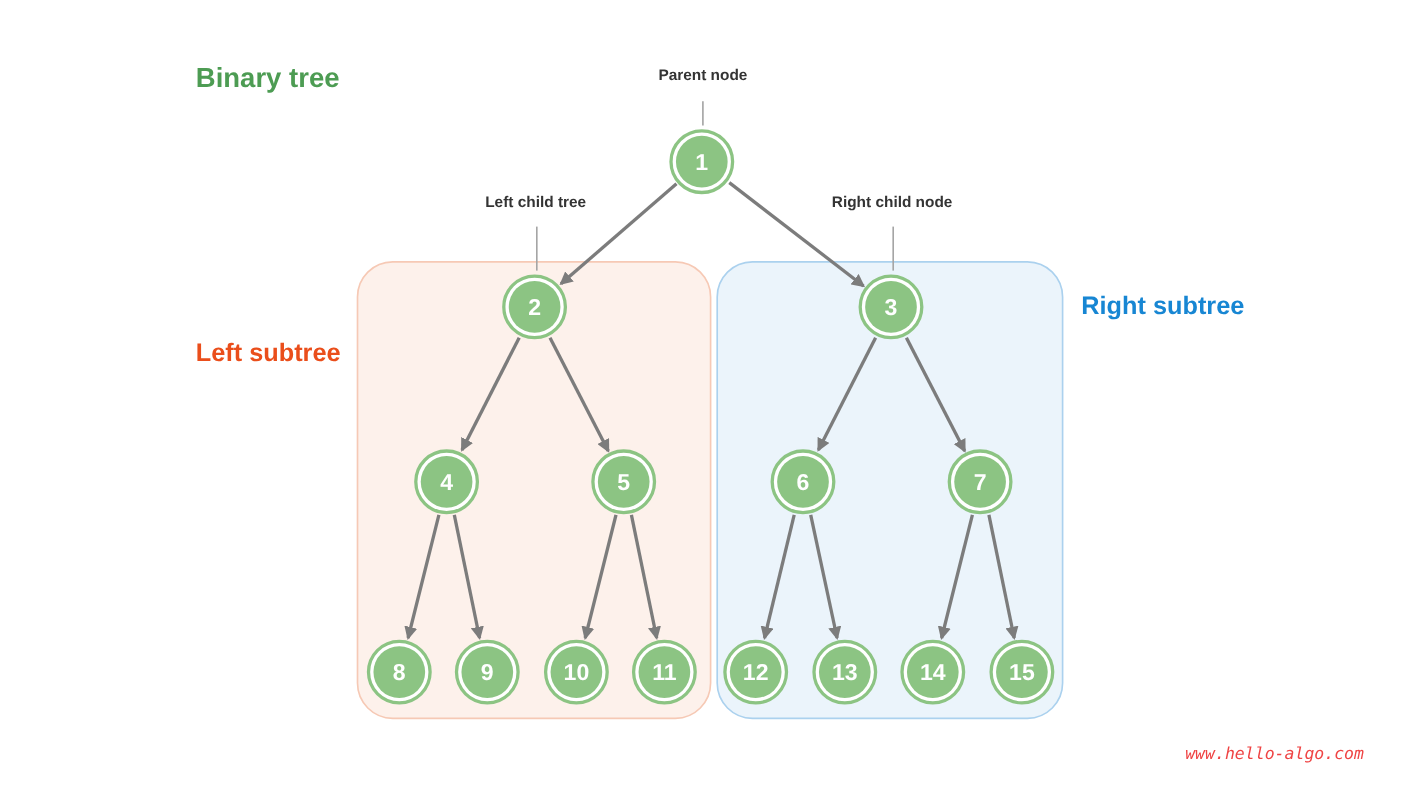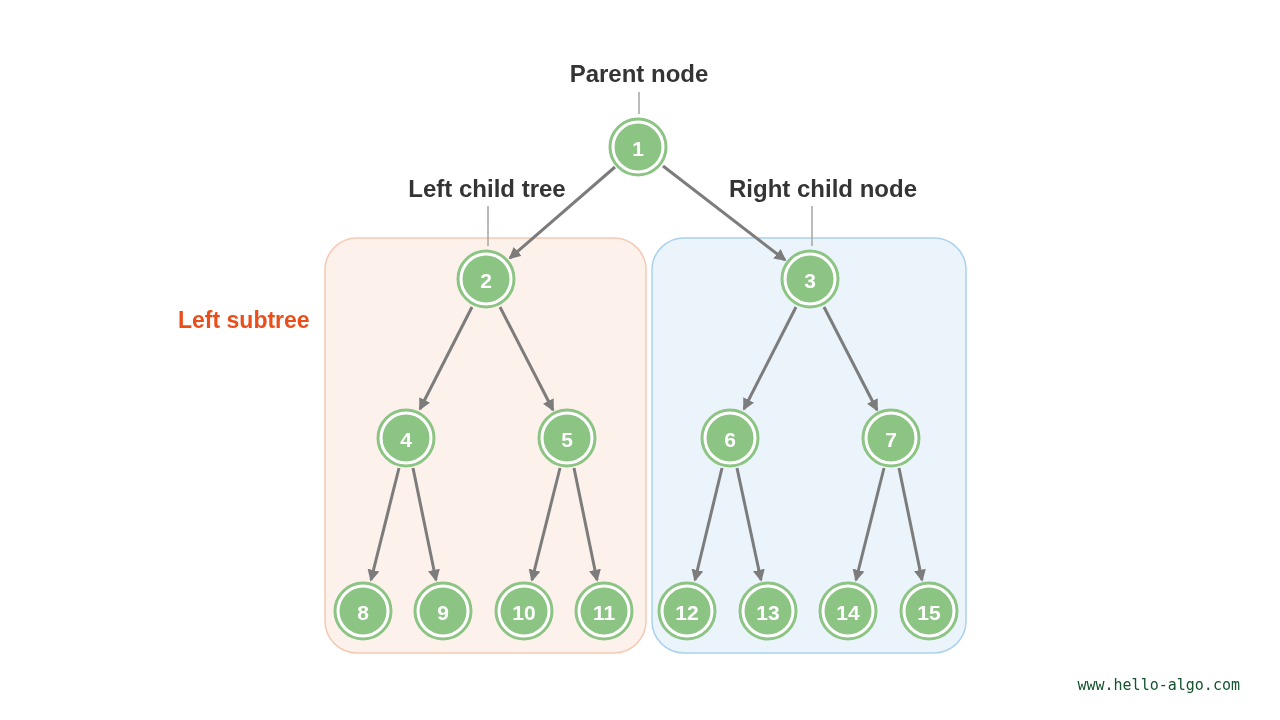--- a/index.html
+++ b/index.html
@@ -16,45 +16,46 @@
     position: absolute;
     left: 178px;
     top: 57px;
     font-size: 25px;
     font-weight: bold;
     color: #4D9C53;
     white-space: nowrap;
   }
   .anno-label {
     position: absolute;
-    font-size: 24px;
+    font-size: 14px;
     font-weight: bold;
     color: #343434;
     transform: translateX(-50%);
     white-space: nowrap;
   }
   .lbl-parent { left: 639px; top: 60px; }
   .lbl-leftchild { left: 487px; top: 175px; }
-  .lbl-rightchild { left: 811px; top: 175px; margin-left: 12px; }
+  .lbl-rightchild { left: 811px; top: 175px; }
   .subtree-label {
     position: absolute;
     font-size: 23px;
     font-weight: bold;
     white-space: nowrap;
   }
   .subtree-left { left: 178px; top: 266px; color: #EA4E1B; margin-top: 41px; }
   .subtree-right { left: 983px; top: 264px; color: #1786D3; }
   .watermark {
     position: absolute;
     right: 40px;
     top: 676px;
     font-family: "DejaVu Sans Mono", monospace;
     font-size: 15px;
-    color: #14532d;
+    color: #ef4444;
     white-space: nowrap;
+    font-style: italic;
   }
   svg.diagram { position: absolute; left: 0; top: 0; }
   .box-left  { fill: #FDF1EB; stroke: #F6C9B5; stroke-width: 1.5; }
   .box-right { fill: #EBF4FB; stroke: #ABD1EE; stroke-width: 1.5; }
   .edge { stroke: #7C7C7C; stroke-width: 3; fill: none; }
   .pointer { stroke: #A5A5A5; stroke-width: 1.5; }
   .node-outer { fill: #ffffff; stroke: #8CC483; stroke-width: 3; }
   .node-inner { fill: #8CC483; }
   .node-label {
     fill: #ffffff;
@@ -63,26 +64,28 @@
     font-size: 21px;
     text-anchor: middle;
     dominant-baseline: central;
   }
 </style>
 </head>
 <body>
 
 <div class="canvas">
 
+  <div class="figure-title">Binary tree</div>
 
   <div class="anno-label lbl-parent">Parent node</div>
   <div class="anno-label lbl-leftchild">Left child tree</div>
   <div class="anno-label lbl-rightchild">Right child node</div>
 
   <div class="subtree-label subtree-left">Left subtree</div>
+  <div class="subtree-label subtree-right">Right subtree</div>
 
   <div class="watermark">www.hello-algo.com</div>
 
   <svg class="diagram" width="1280" height="720" viewBox="0 0 1280 720">
     <defs>
       <marker id="arrow" viewBox="0 0 10 10" refX="8.5" refY="5" markerWidth="4" markerHeight="4" orient="auto-start-reverse">
         <path d="M 0 0 L 10 5 L 0 10 z" fill="#7C7C7C"></path>
       </marker>
     </defs>
 

